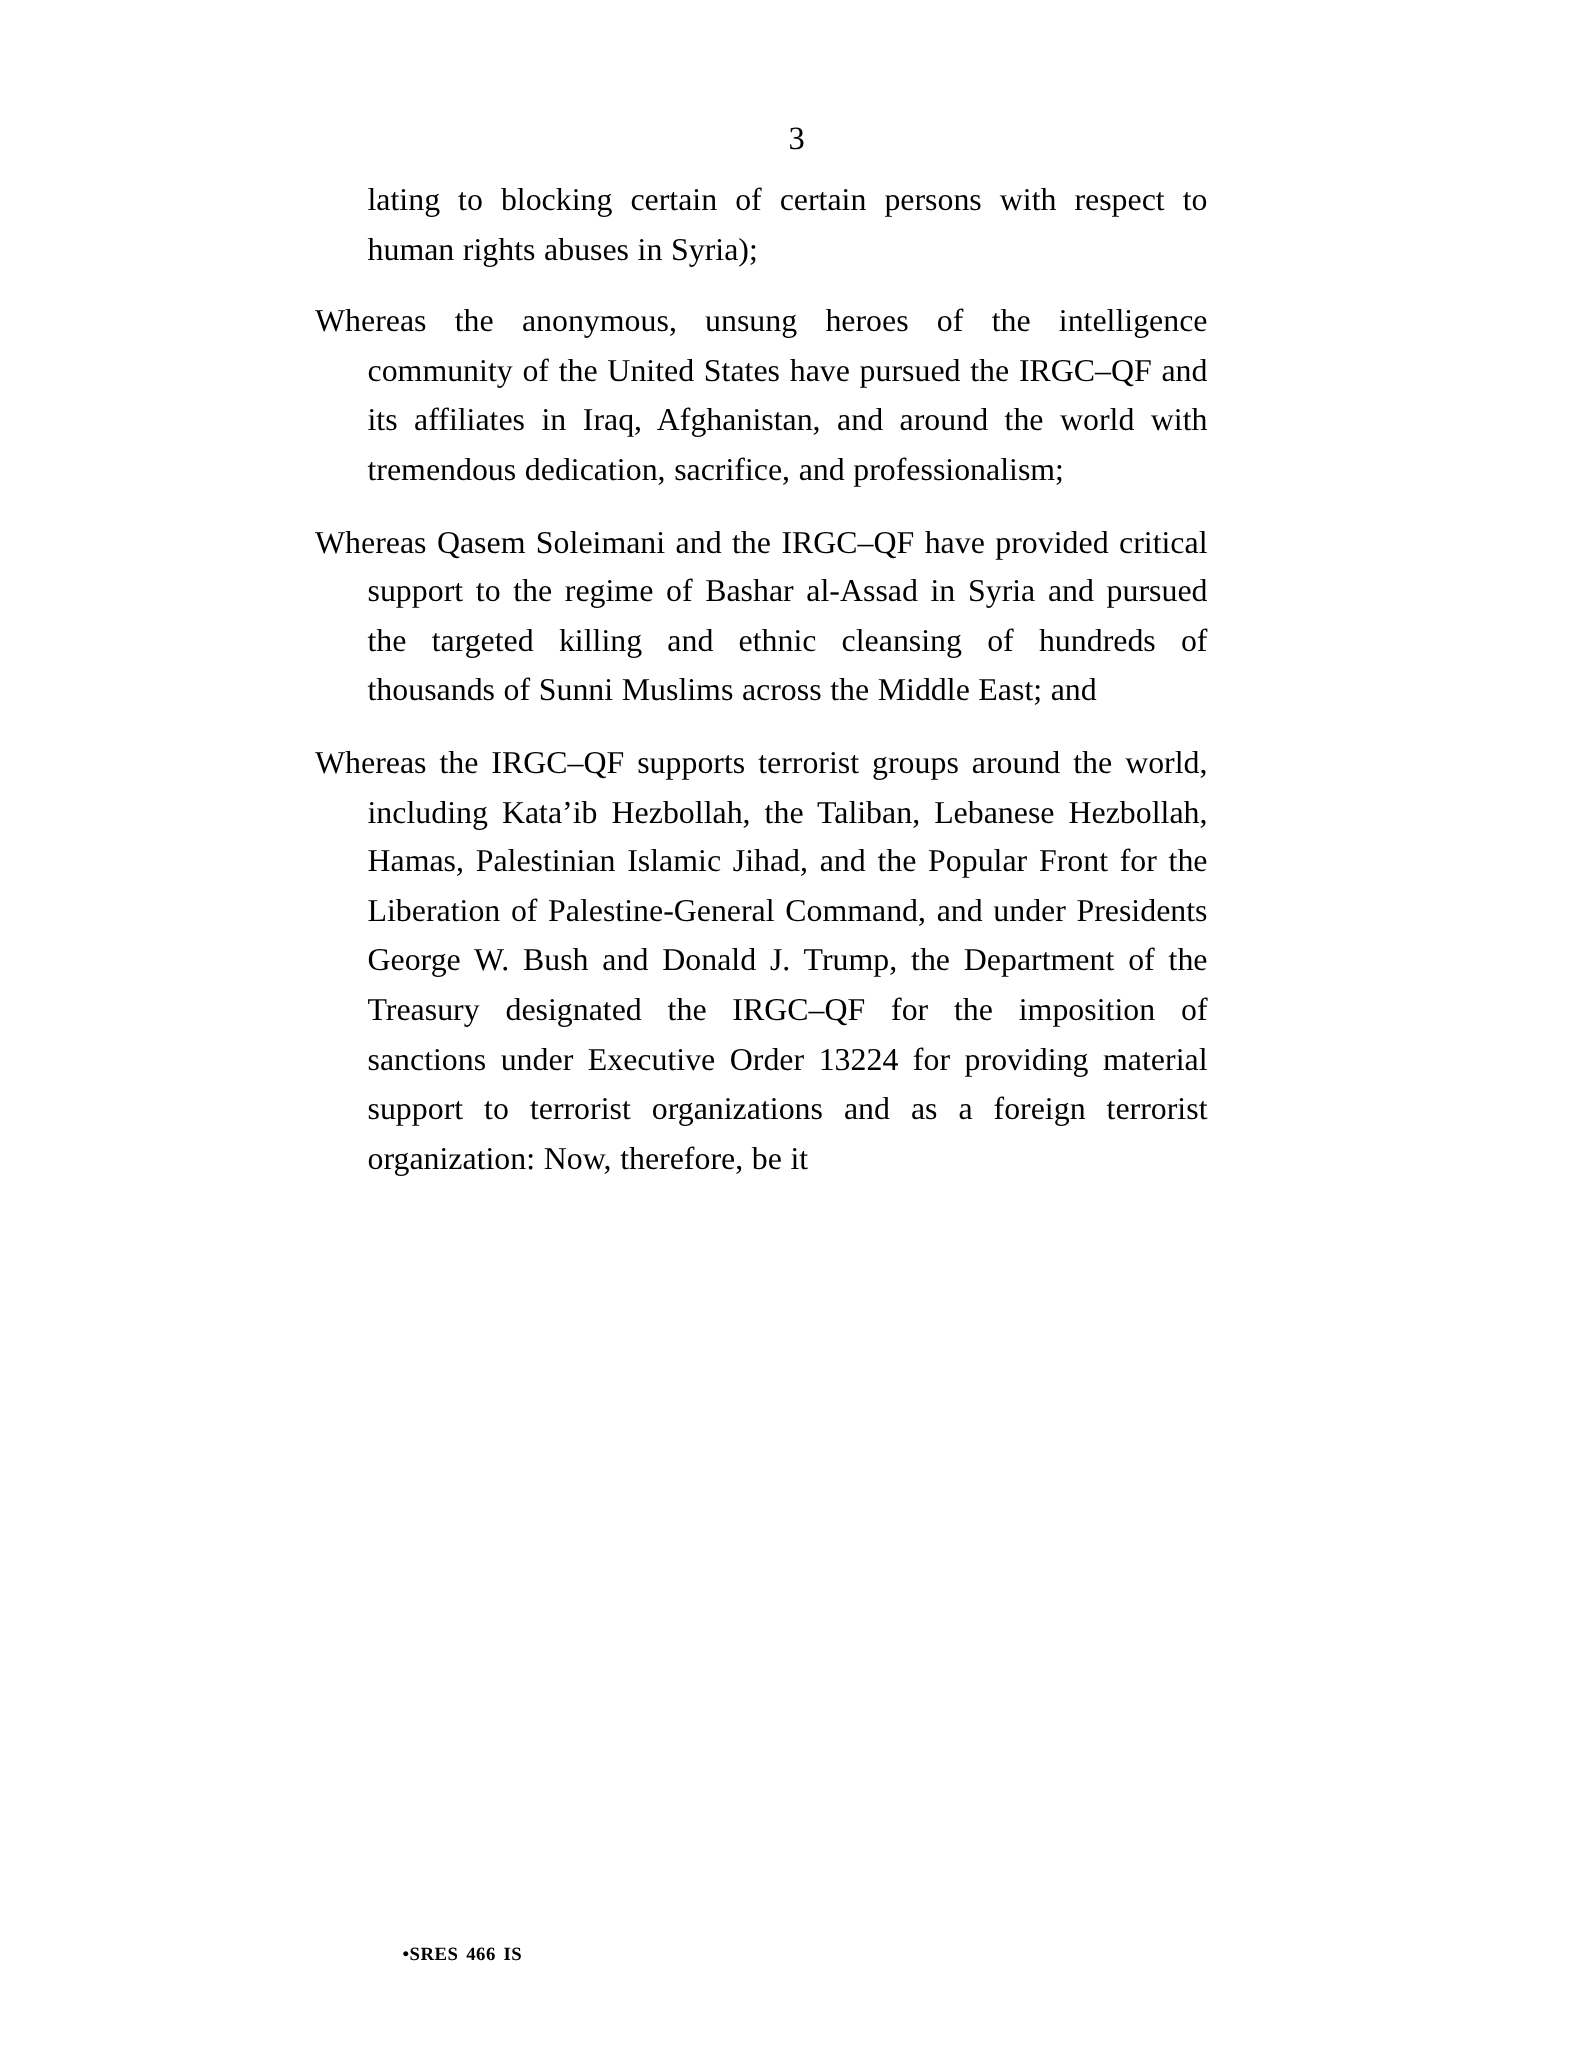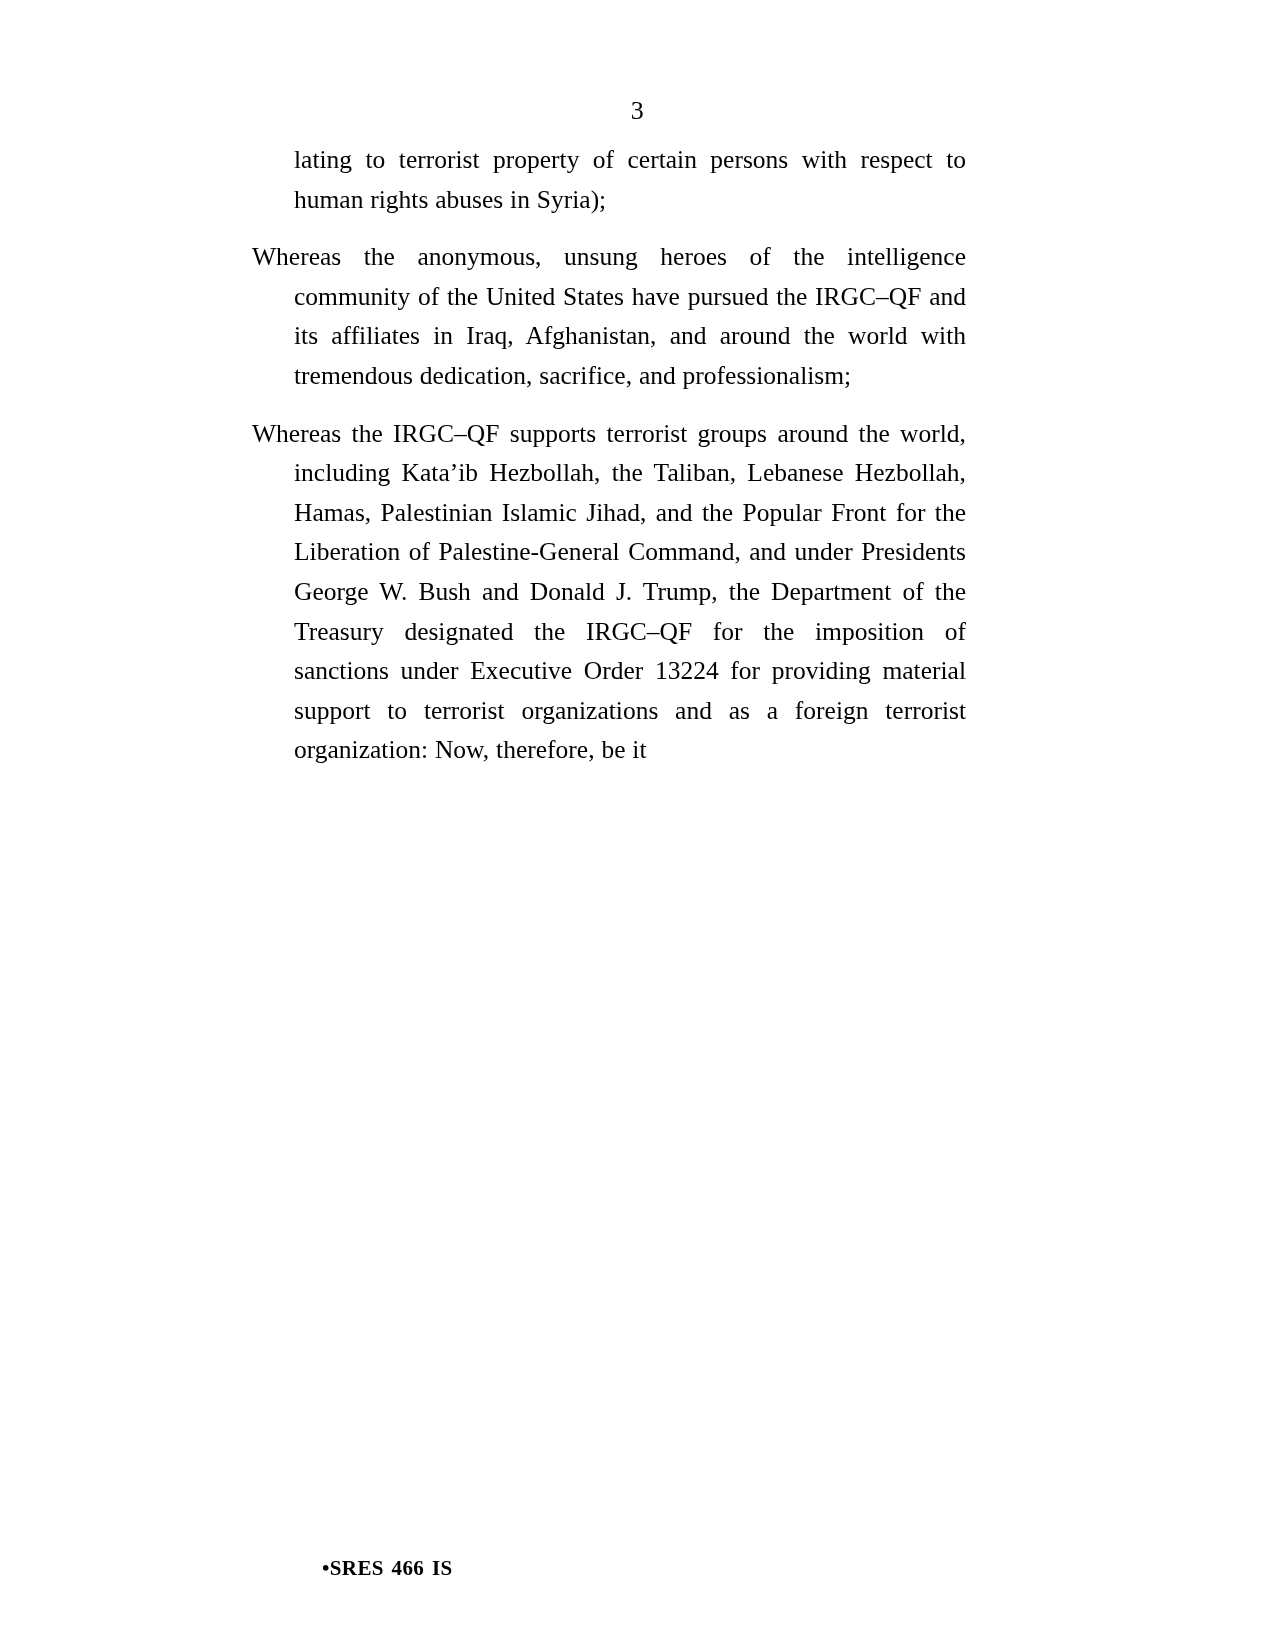--- a/index.html
+++ b/index.html
@@ -47,42 +47,43 @@
     padding-left: 42px;
     text-indent: 0;
   }
   .para:last-child {
     margin-bottom: 0;
   }
   .footer {
     position: absolute;
     left: 322px;
     top: 1556px;
-    font-size: 21px;
+    font-size: 15px;
     font-weight: bold;
     letter-spacing: 0.4px;
     word-spacing: 2px;
     font-family: "Liberation Serif", "DejaVu Serif", serif;
   }
 </style>
 </head>
 <body>
 
 <div class="page">
 
   <div class="page-number">3</div>
 
   <div class="body-block">
 
-    <p class="para cont">lating to terrorist property of certain persons with respect to human rights abuses in Syria);</p>
+    <p class="para cont">lating to blocking certain of certain persons with respect to human rights abuses in Syria);</p>
 
 
     <p class="para">Whereas the anonymous, unsung heroes of the intelligence community of the United States have pursued the IRGC–QF and its affiliates in Iraq, Afghanistan, and around the world with tremendous dedication, sacrifice, and professionalism;</p>
 
 
+    <p class="para">Whereas Qasem Soleimani and the IRGC–QF have provided critical support to the regime of Bashar al-Assad in Syria and pursued the targeted killing and ethnic cleansing of hundreds of thousands of Sunni Muslims across the Middle East; and</p>
 
     <p class="para">Whereas the IRGC–QF supports terrorist groups around the world, including Kata’ib Hezbollah, the Taliban, Lebanese Hezbollah, Hamas, Palestinian Islamic Jihad, and the Popular Front for the Liberation of Palestine-General Command, and under Presidents George W. Bush and Donald J. Trump, the Department of the Treasury designated the IRGC–QF for the imposition of sanctions under Executive Order 13224 for providing material support to terrorist organizations and as a foreign terrorist organization: Now, therefore, be it</p>
 
   </div>
 
   <div class="footer">•SRES 466 IS</div>
 
 </div>
 
 </body></html>

